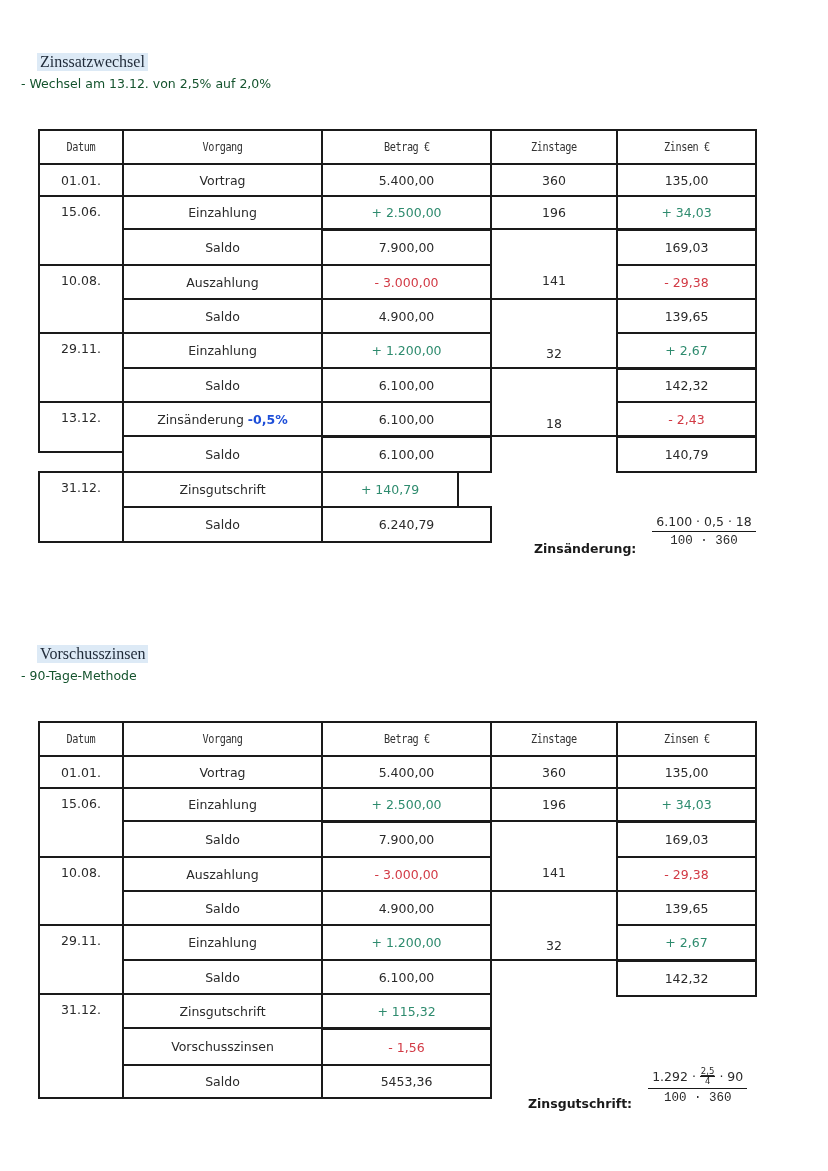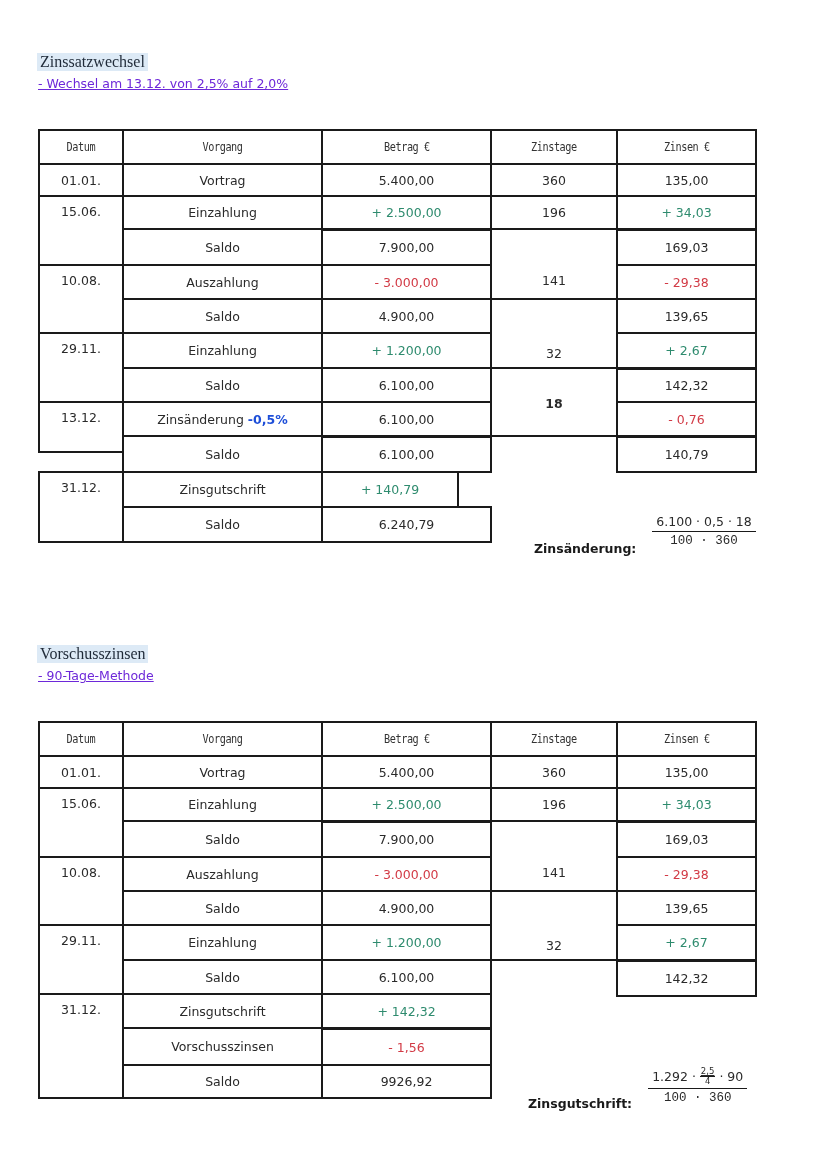--- a/index.html
+++ b/index.html
@@ -1,20 +1,20 @@
 <!DOCTYPE html>
 <html><head>
 <meta charset="utf-8">
 <style>
   html, body { margin:0; padding:0; background:#ffffff; }
   body { width:828px; height:1171px; position:relative; overflow:hidden;
          font-family:"DejaVu Sans", "Liberation Sans", sans-serif; color:#2a2a2a; }
   .section-title { position:absolute; left:37px; font-family:"Liberation Serif", "DejaVu Serif", serif;
          font-size:16px; color:#1f2a38; background:#ddeaf6; padding:0 3px; line-height:18px; }
-  .section-sub { position:absolute; left:38px; font-size:12.5px; color:#6d28d9; line-height:16px;text-decoration:underline; }
+  .section-sub { position:absolute; left:21px; font-size:12.5px; color:#14532d; line-height:16px; }
   .abs { position:absolute; box-sizing:border-box; }
   .cell { position:absolute; box-sizing:border-box; border:2px solid #1a1a1a;
           display:flex; align-items:center; justify-content:center; font-size:12.5px; text-align:center; }
   .hdr { font-family:"DejaVu Sans Mono", "Liberation Mono", monospace; font-size:12px; letter-spacing:-0.5px; transform:scaleX(0.85); display:inline-block; color:#333; }
   .datum { align-items:flex-start; padding-top:7px; }
   .pos { color:#2e8b6e; }
   .neg { color:#d23a45; }
   .bold { font-weight:bold; color:#1d4ed8; }
   .formula { position:absolute; display:flex; align-items:center; font-size:12.5px; }
   .flabel { font-weight:bold; margin-right:16px; color:#1a1a1a;margin-top:36px; }
@@ -88,31 +88,31 @@
   <div class="cell" style="left:122px;top:471px;width:201px;height:37px;">Zinsgutschrift</div>
   <div class="cell pos" style="left:321px;top:471px;width:138px;height:37px;">+ 140,79</div>
 
   <div class="cell" style="left:122px;top:506px;width:201px;height:37px;">Saldo</div>
   <div class="cell" style="left:321px;top:506px;width:171px;height:37px;">6.240,79</div>
 
   <div class="cell" style="left:490px;top:163px;width:128px;height:34px;">360</div>
   <div class="cell" style="left:490px;top:195px;width:128px;height:35px;">196</div>
   <div class="cell" style="left:490px;top:228px;width:128px;height:72px;align-items:flex-end;padding-bottom:10px;">141</div>
   <div class="cell" style="left:490px;top:298px;width:128px;height:71px;align-items:flex-end;padding-bottom:6px;">32</div>
-  <div class="cell" style="left:490px;top:367px;width:128px;height:70px;align-items:flex-end;padding-bottom:24px;font-weight:bold;">18</div>
+  <div class="cell" style="left:490px;top:367px;width:128px;height:70px;align-items:flex-end;padding-bottom:4px;">18</div>
   <div class="abs" style="left:490px;top:435px;width:2px;height:38px;background:#1a1a1a;"></div>
 
   <div class="cell" style="left:616px;top:163px;width:141px;height:34px;">135,00</div>
   <div class="cell pos" style="left:616px;top:195px;width:141px;height:35px;">+ 34,03</div>
   <div class="cell" style="left:616px;top:228px;width:141px;height:38px;border-top-width:3px;">169,03</div>
   <div class="cell neg" style="left:616px;top:264px;width:141px;height:36px;">- 29,38</div>
   <div class="cell" style="left:616px;top:298px;width:141px;height:36px;">139,65</div>
   <div class="cell pos" style="left:616px;top:332px;width:141px;height:37px;">+ 2,67</div>
   <div class="cell" style="left:616px;top:367px;width:141px;height:36px;border-top-width:3px;">142,32</div>
-  <div class="cell neg" style="left:616px;top:401px;width:141px;height:36px;">- 0,76</div>
+  <div class="cell neg" style="left:616px;top:401px;width:141px;height:36px;">- 2,43</div>
   <div class="cell" style="left:616px;top:435px;width:141px;height:38px;border-top-width:3px;">140,79</div>
 </div>
 
 <div class="formula" style="left:534px;top:505px;">
   <span class="flabel">Zinsänderung:</span>
   <div class="frac">
     <span class="num">6.100 · 0,5 · 18</span>
     <span class="den">100 · 360</span>
   </div>
 </div>
@@ -159,27 +159,27 @@
   <div class="cell" style="left:122px;top:890px;width:201px;height:36px;">Saldo</div>
   <div class="cell" style="left:321px;top:890px;width:171px;height:36px;">4.900,00</div>
 
   <div class="cell" style="left:122px;top:924px;width:201px;height:37px;">Einzahlung</div>
   <div class="cell pos" style="left:321px;top:924px;width:171px;height:37px;">+ 1.200,00</div>
 
   <div class="cell" style="left:122px;top:959px;width:201px;height:36px;">Saldo</div>
   <div class="cell" style="left:321px;top:959px;width:171px;height:36px;">6.100,00</div>
 
   <div class="cell" style="left:122px;top:993px;width:201px;height:36px;">Zinsgutschrift</div>
-  <div class="cell pos" style="left:321px;top:993px;width:171px;height:36px;">+ 142,32</div>
+  <div class="cell pos" style="left:321px;top:993px;width:171px;height:36px;">+ 115,32</div>
 
   <div class="cell" style="left:122px;top:1027px;width:201px;height:39px;">Vorschusszinsen</div>
   <div class="cell neg" style="left:321px;top:1027px;width:171px;height:39px;border-top-width:3px;">- 1,56</div>
 
   <div class="cell" style="left:122px;top:1064px;width:201px;height:35px;">Saldo</div>
-  <div class="cell" style="left:321px;top:1064px;width:171px;height:35px;">9926,92</div>
+  <div class="cell" style="left:321px;top:1064px;width:171px;height:35px;">5453,36</div>
 
   <div class="cell" style="left:490px;top:755px;width:128px;height:34px;">360</div>
   <div class="cell" style="left:490px;top:787px;width:128px;height:35px;">196</div>
   <div class="cell" style="left:490px;top:820px;width:128px;height:72px;align-items:flex-end;padding-bottom:10px;">141</div>
   <div class="cell" style="left:490px;top:890px;width:128px;height:71px;align-items:flex-end;padding-bottom:6px;">32</div>
   <div class="abs" style="left:490px;top:959px;width:2px;height:40px;background:#1a1a1a;"></div>
 
   <div class="cell" style="left:616px;top:755px;width:141px;height:34px;">135,00</div>
   <div class="cell pos" style="left:616px;top:787px;width:141px;height:35px;">+ 34,03</div>
   <div class="cell" style="left:616px;top:820px;width:141px;height:38px;border-top-width:3px;">169,03</div>

